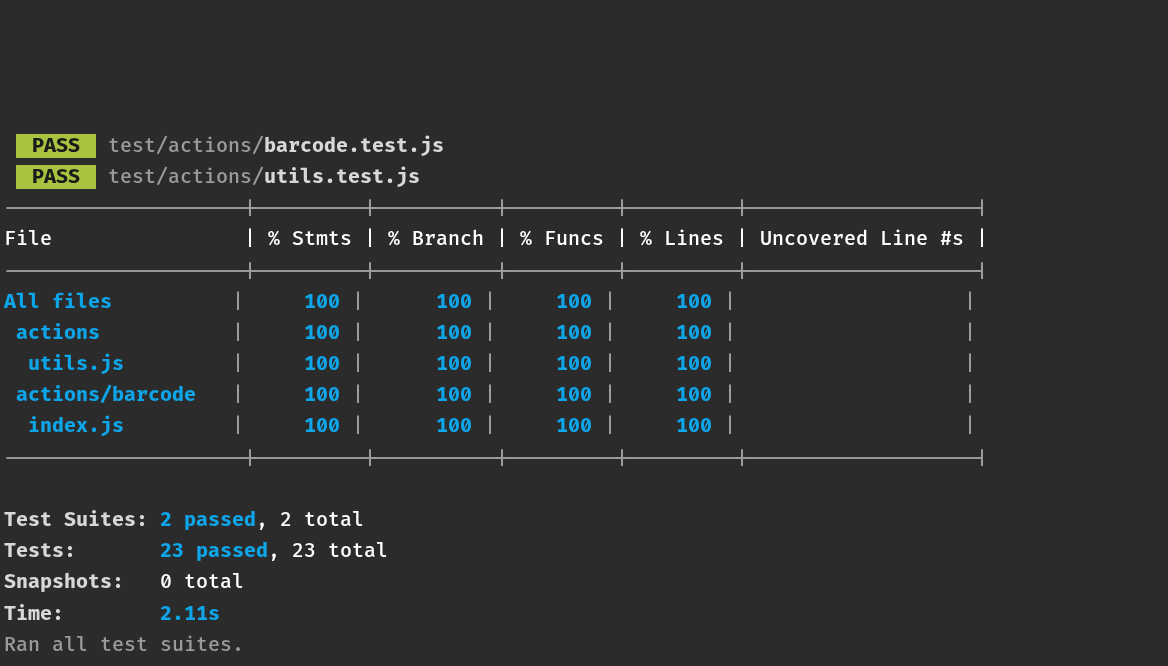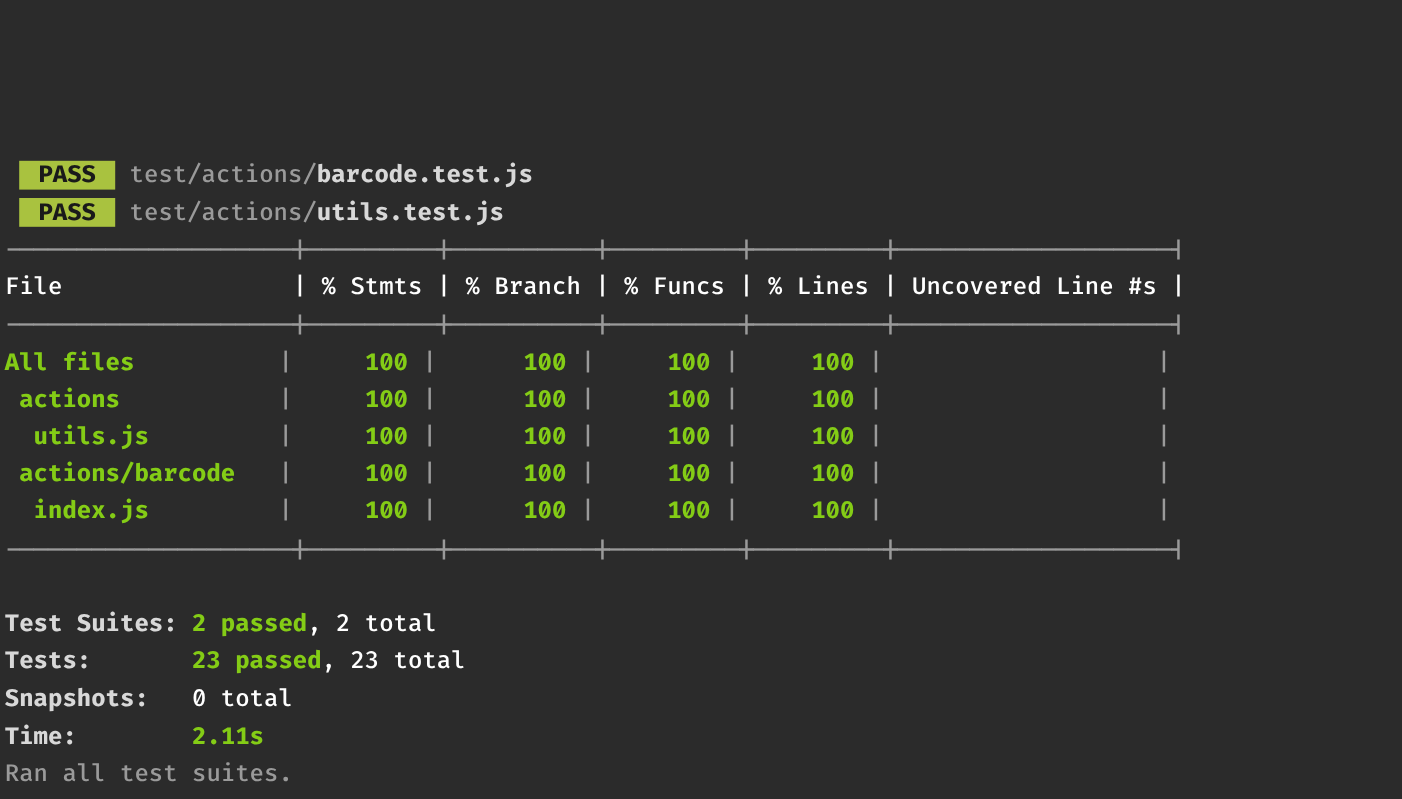--- a/index.html
+++ b/index.html
@@ -19,21 +19,21 @@
   }
   .pass-badge {
     background-color: #a9c23f;
     color: #1a1a1a;
     font-weight: 800;
     padding: 0 4px;
   }
   .dim  { color: #9a9a9a; }
   .bold { font-weight: 800; color: #d8d8d8; }
   .yel  { color: #a9c23f; font-weight: 700; }
-  .yelb { color: #84cc16; font-weight: 800; }
+  .yelb { color: #0ea5e9; font-weight: 800; }
   .gray { color: #ffffff; }
   .line { display: block; }
   .cursor {
     display:inline-block;
     width:10px; height:18px;
     background:#9a9a9a;
     vertical-align:-2px;
   }
 </style>
 </head>

